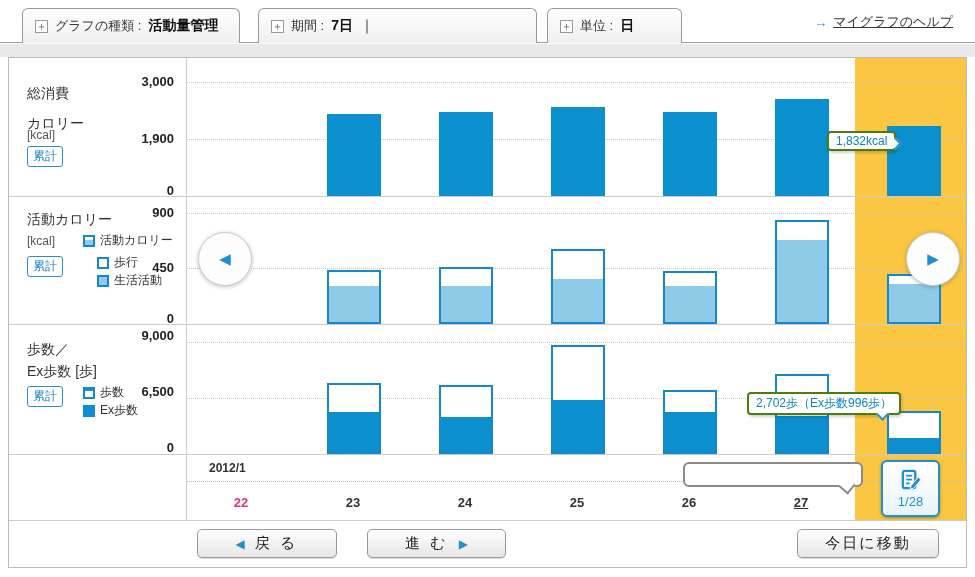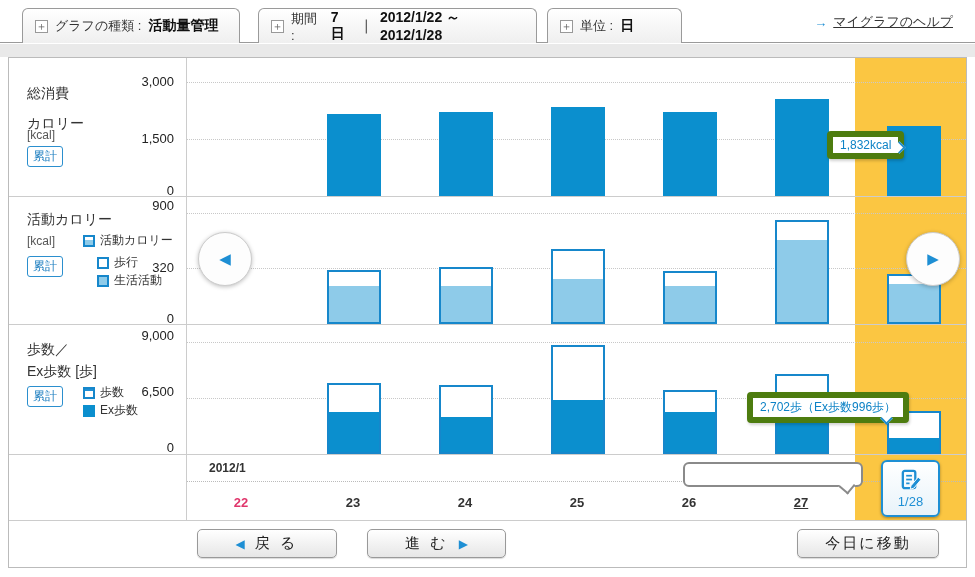--- a/index.html
+++ b/index.html
@@ -34,30 +34,30 @@
   .grid{position:absolute;left:0;width:100%;border-top:1px dotted var(--grid);}
   .bar-solid{position:absolute;background:var(--bar);}
   .bar-stack{position:absolute;background:#fff;border:2px solid var(--border_blue);}
   .bar-fill{position:absolute;left:0;bottom:0;width:100%;}
 
   
   .rtitle{position:absolute;left:18px;font-size:14px;color:#333;}
   .runit{position:absolute;left:18px;font-size:12px;color:#555;}
   .badge{position:absolute;left:18px;font-size:12px;color:#1e7fc0;border:1px solid #2b8fce;
          background:#fff;border-radius:3px;padding:1px 5px;}
-  .ytick{position:absolute;left:100px;width:65px;text-align:right;font-size:13px;font-weight:normal;color:#222;}
+  .ytick{position:absolute;left:100px;width:65px;text-align:right;font-size:13px;font-weight:bold;color:#222;}
   .legend-item{position:absolute;display:flex;align-items:center;gap:5px;font-size:12px;color:#333;}
   .lg{width:12px;height:12px;border:2px solid var(--border_blue);background:#fff;flex:none;}
   .lg.half{background:linear-gradient(#fff 38%,var(--light) 38%);}
   .lg.lite{background:var(--light);}
   .lg.topbar{background:linear-gradient(var(--accent) 30%,#fff 30%);}
   .lg.solid{background:var(--bar);border-color:var(--bar);}
 
   
-  .callout{position:absolute;background:#fff;border:6px solid #4d7c0f;border-radius:4px;color:#0c82c6;
+  .callout{position:absolute;background:#fff;border:2px solid #4d7c0f;border-radius:4px;color:#0c82c6;
            font-size:12px;padding:1px 7px;white-space:nowrap;box-shadow:1px 2px 3px rgba(0,0,0,.18);z-index:6;}
   .callout .tail{position:absolute;width:9px;height:9px;background:#fff;transform:rotate(45deg);}
   .tail.right{right:-6px;top:6px;border-top:2px solid #1f8ccc;border-right:2px solid #1f8ccc;}
   .tail.bottom{right:12px;bottom:-6px;border-bottom:2px solid #1f8ccc;border-right:2px solid #1f8ccc;}
 
   
   .circle{position:absolute;width:54px;height:54px;border-radius:50%;background:#fdfdfd;border:1px solid #ccc;
           box-shadow:0 1px 4px rgba(0,0,0,.25);display:flex;align-items:center;justify-content:center;
           color:var(--accent);font-size:15px;cursor:pointer;z-index:8;}
 
@@ -90,21 +90,20 @@
     <div class="tab" style="left:22px;width:218px;">
       <span class="plusbox">＋</span>
       <span>グラフの種類 :</span>
       <b>活動量管理</b>
     </div>
     <div class="tab" style="left:258px;width:279px;">
       <span class="plusbox">＋</span>
       <span>期間 :</span>
       <b>7日</b>
       <b class="sep">｜</b>
-      <b>2012/1/22 ～ 2012/1/28</b>
     </div>
     <div class="tab" style="left:547px;width:135px;">
       <span class="plusbox">＋</span>
       <span>単位 :</span>
       <b>日</b>
     </div>
   </div>
   <div class="strip"></div>
   <div class="help">
     <span class="arr">→</span>
@@ -113,40 +112,40 @@
 
   <div class="panel">
 
     <div class="orange"></div>
 
     <div class="rtitle" style="top:27px;">総消費</div>
     <div class="rtitle" style="top:57px;">カロリー</div>
     <div class="runit" style="top:70px;">[kcal]</div>
     <div class="badge" style="top:88px;">累計</div>
     <div class="ytick" style="top:16px;">3,000</div>
-    <div class="ytick" style="top:73px;">1,500</div>
+    <div class="ytick" style="top:73px;">1,900</div>
     <div class="ytick" style="top:125px;">0</div>
 
     <div class="rtitle" style="top:153px;">活動カロリー</div>
     <div class="runit" style="top:176px;">[kcal]</div>
     <div class="badge" style="top:198px;">累計</div>
     <div class="legend-item" style="left:74px;top:174px;">
       <span class="lg half"></span>
       <span>活動カロリー</span>
     </div>
     <div class="legend-item" style="left:88px;top:196px;">
       <span class="lg"></span>
       <span>歩行</span>
     </div>
     <div class="legend-item" style="left:88px;top:214px;">
       <span class="lg lite"></span>
       <span>生活活動</span>
     </div>
-    <div class="ytick" style="top:140px;">900</div>
-    <div class="ytick" style="top:202px;">320</div>
+    <div class="ytick" style="top:147px;">900</div>
+    <div class="ytick" style="top:202px;">450</div>
     <div class="ytick" style="top:253px;">0</div>
 
     <div class="rtitle" style="top:283px;">歩数／</div>
     <div class="rtitle" style="top:305px;">Ex歩数 [歩]</div>
     <div class="badge" style="top:328px;">累計</div>
     <div class="legend-item" style="left:74px;top:326px;">
       <span class="lg topbar"></span>
       <span>歩数</span>
     </div>
     <div class="legend-item" style="left:74px;top:344px;">

